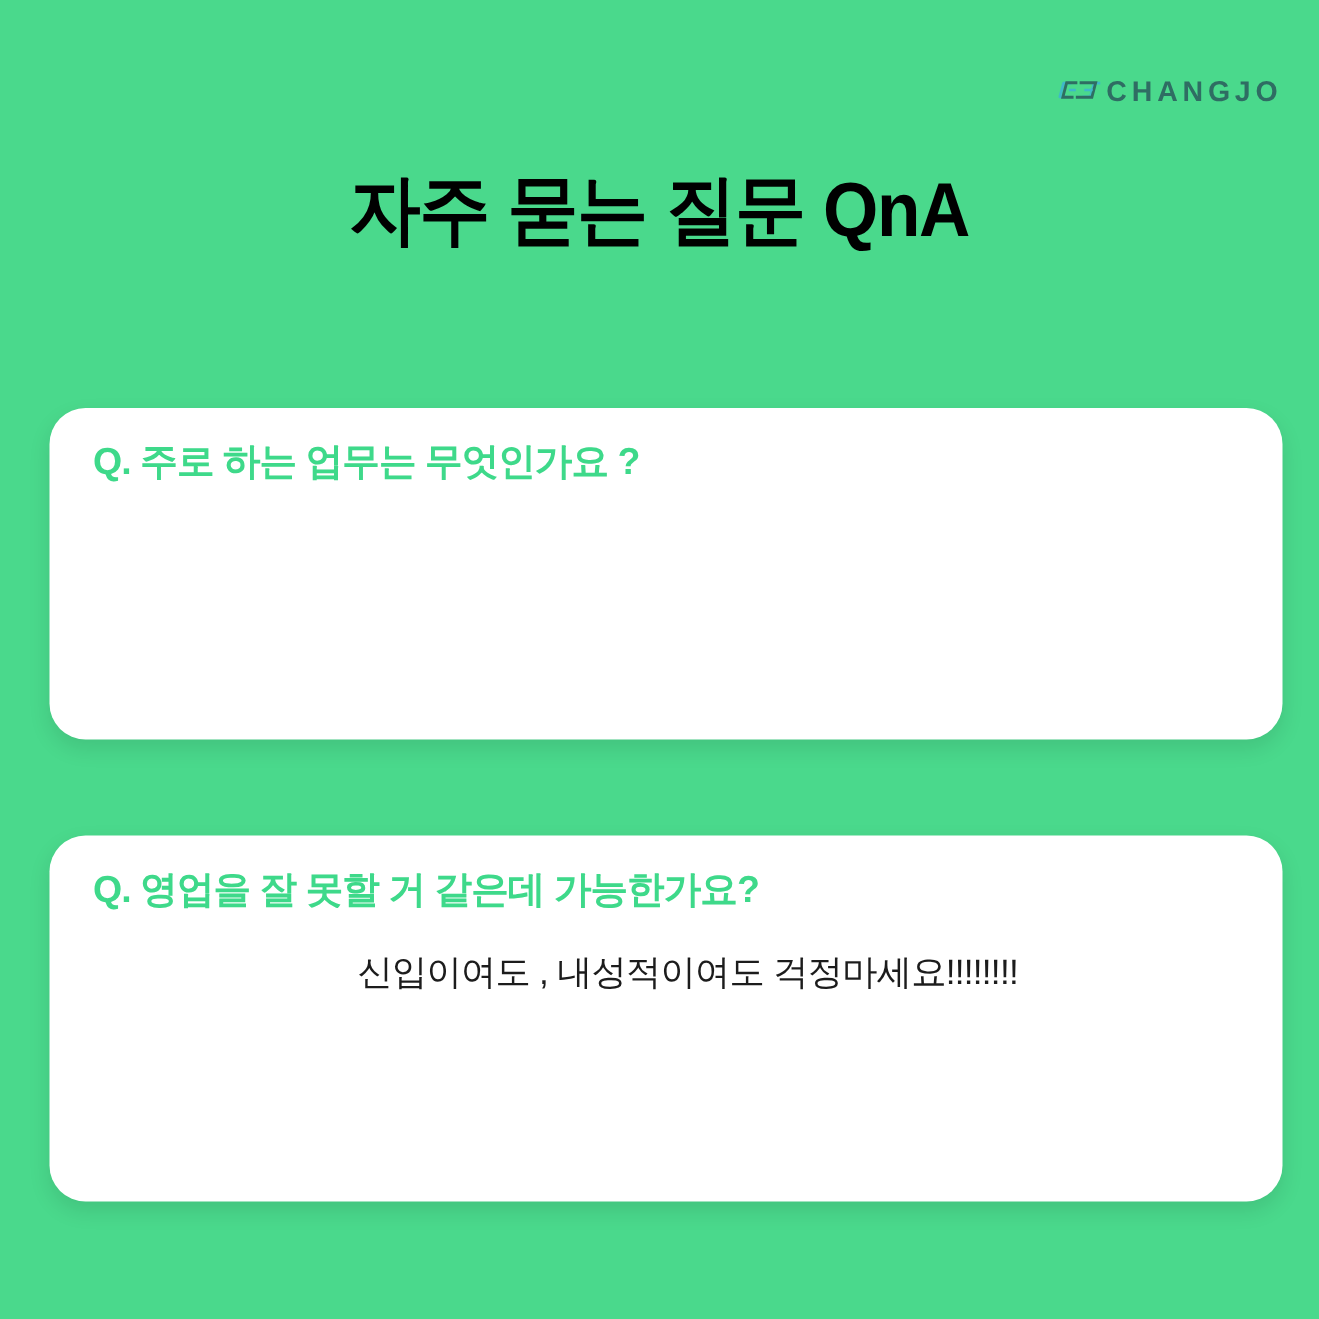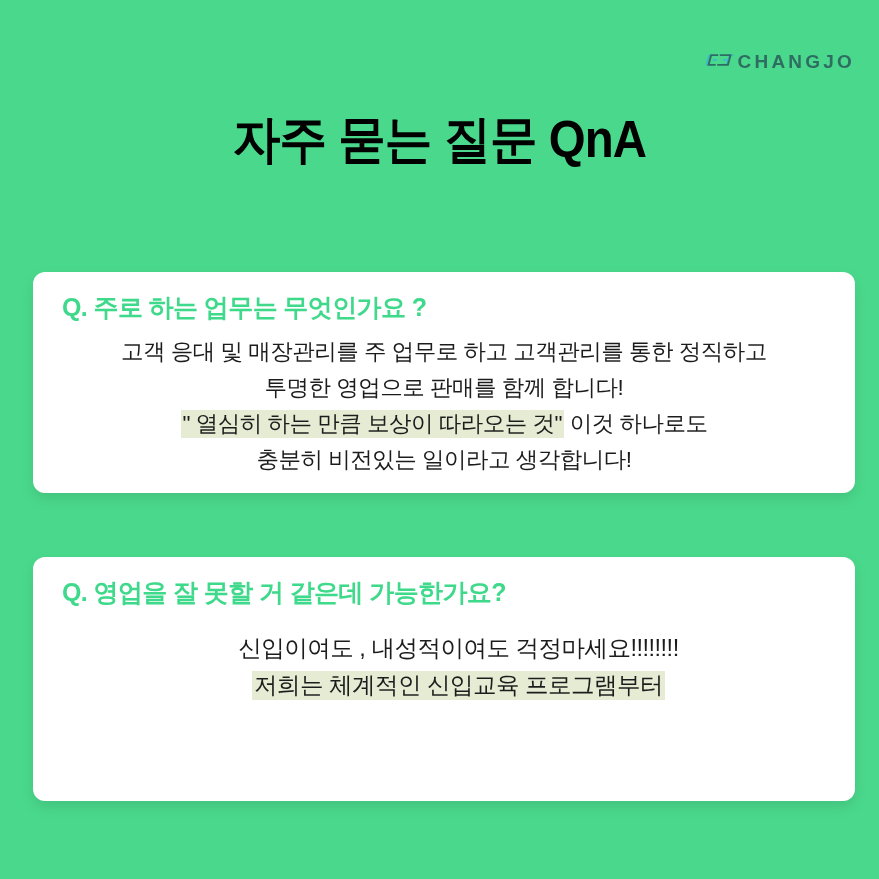--- a/index.html
+++ b/index.html
@@ -67,21 +67,21 @@
     transform: scaleX(0.93);
     transform-origin: center center;
   }
 
   
   .card {
     position: absolute;
     left: 33px;
     width: 822px;
     background: #ffffff;
-    border-radius: 12px;
+    border-radius: 24px;
     box-shadow: 0 6px 14px rgba(0, 0, 0, 0.10);
     box-sizing: border-box;
   }
   .card-1 { top: 272px; height: 221px; }
   .card-2 { top: 557px; height: 244px; }
 
   .q-line {
     position: absolute;
     left: 29px;
     top: 19px;
@@ -148,29 +148,22 @@
         <path d="M70 30 L92 30"></path>
       </g>
     </svg>
     <div class="brand-word">CHANGJO</div>
   </div>
 
   <div class="title">자주 묻는 질문 QnA</div>
 
   <div class="card card-1">
     <div class="q-line">Q. 주로 하는 업무는 무엇인가요 ?</div>
-    <div class="answer">
-        <div class="a-line"><span>고객 응대 및 매장관리를 주 업무로 하고 고객관리를 통한 정직하고</span></div>
-        <div class="a-line"><span>투명한 영업으로 판매를 함께 합니다!</span></div>
-        <div class="a-line"><span class="hl">" 열심히 하는 만큼 보상이 따라오는 것"</span><span> 이것 하나로도</span></div>
-        <div class="a-line"><span>충분히 비전있는 일이라고 생각합니다!</span></div>
-      </div>
   </div>
 
   <div class="card card-2">
     <div class="q-line">Q. 영업을 잘 못할 거 같은데 가능한가요?</div>
     <div class="answer">
         <div class="a-line"><span>신입이여도 , 내성적이여도 걱정마세요!!!!!!!!</span></div>
-        <div class="a-line"><span class="hl">저희는 체계적인 신입교육 프로그램부터</span></div>
       </div>
   </div>
 
 </div>
 
 </body></html>

